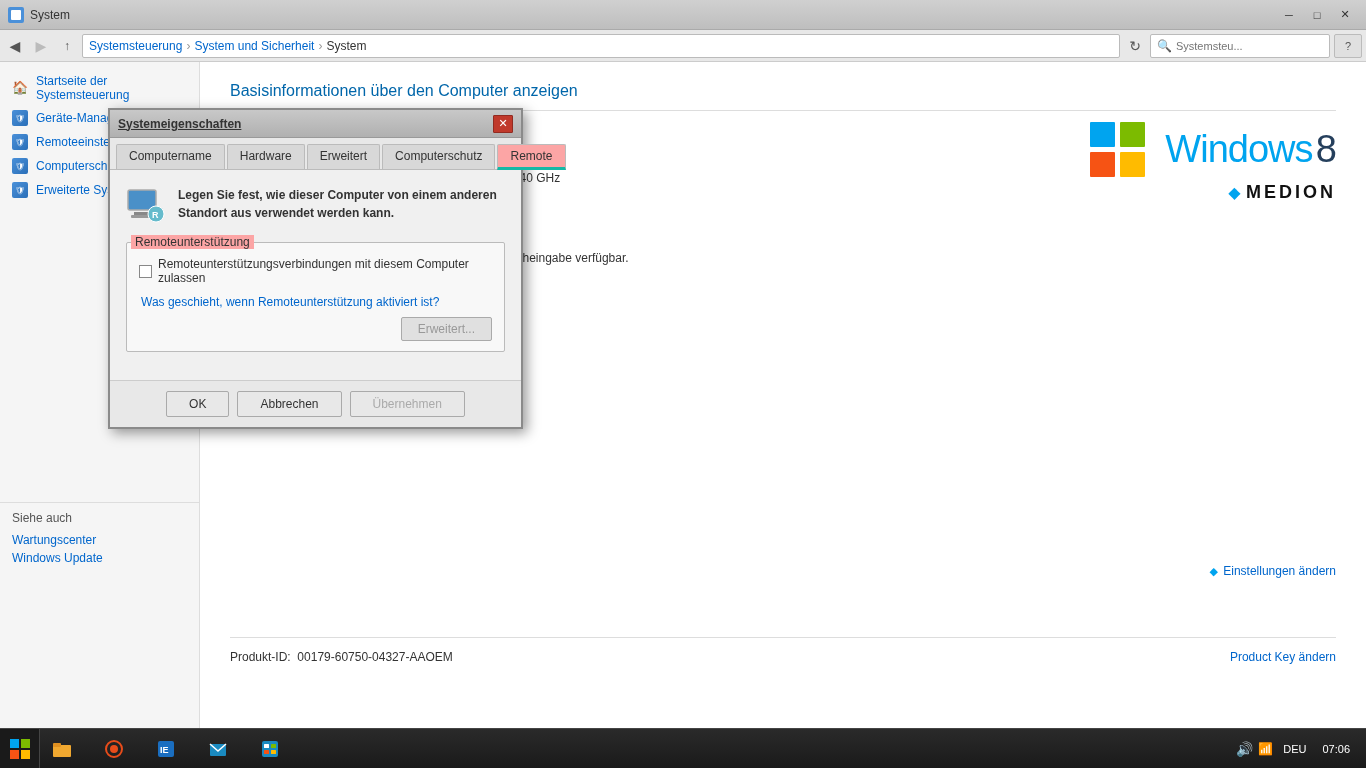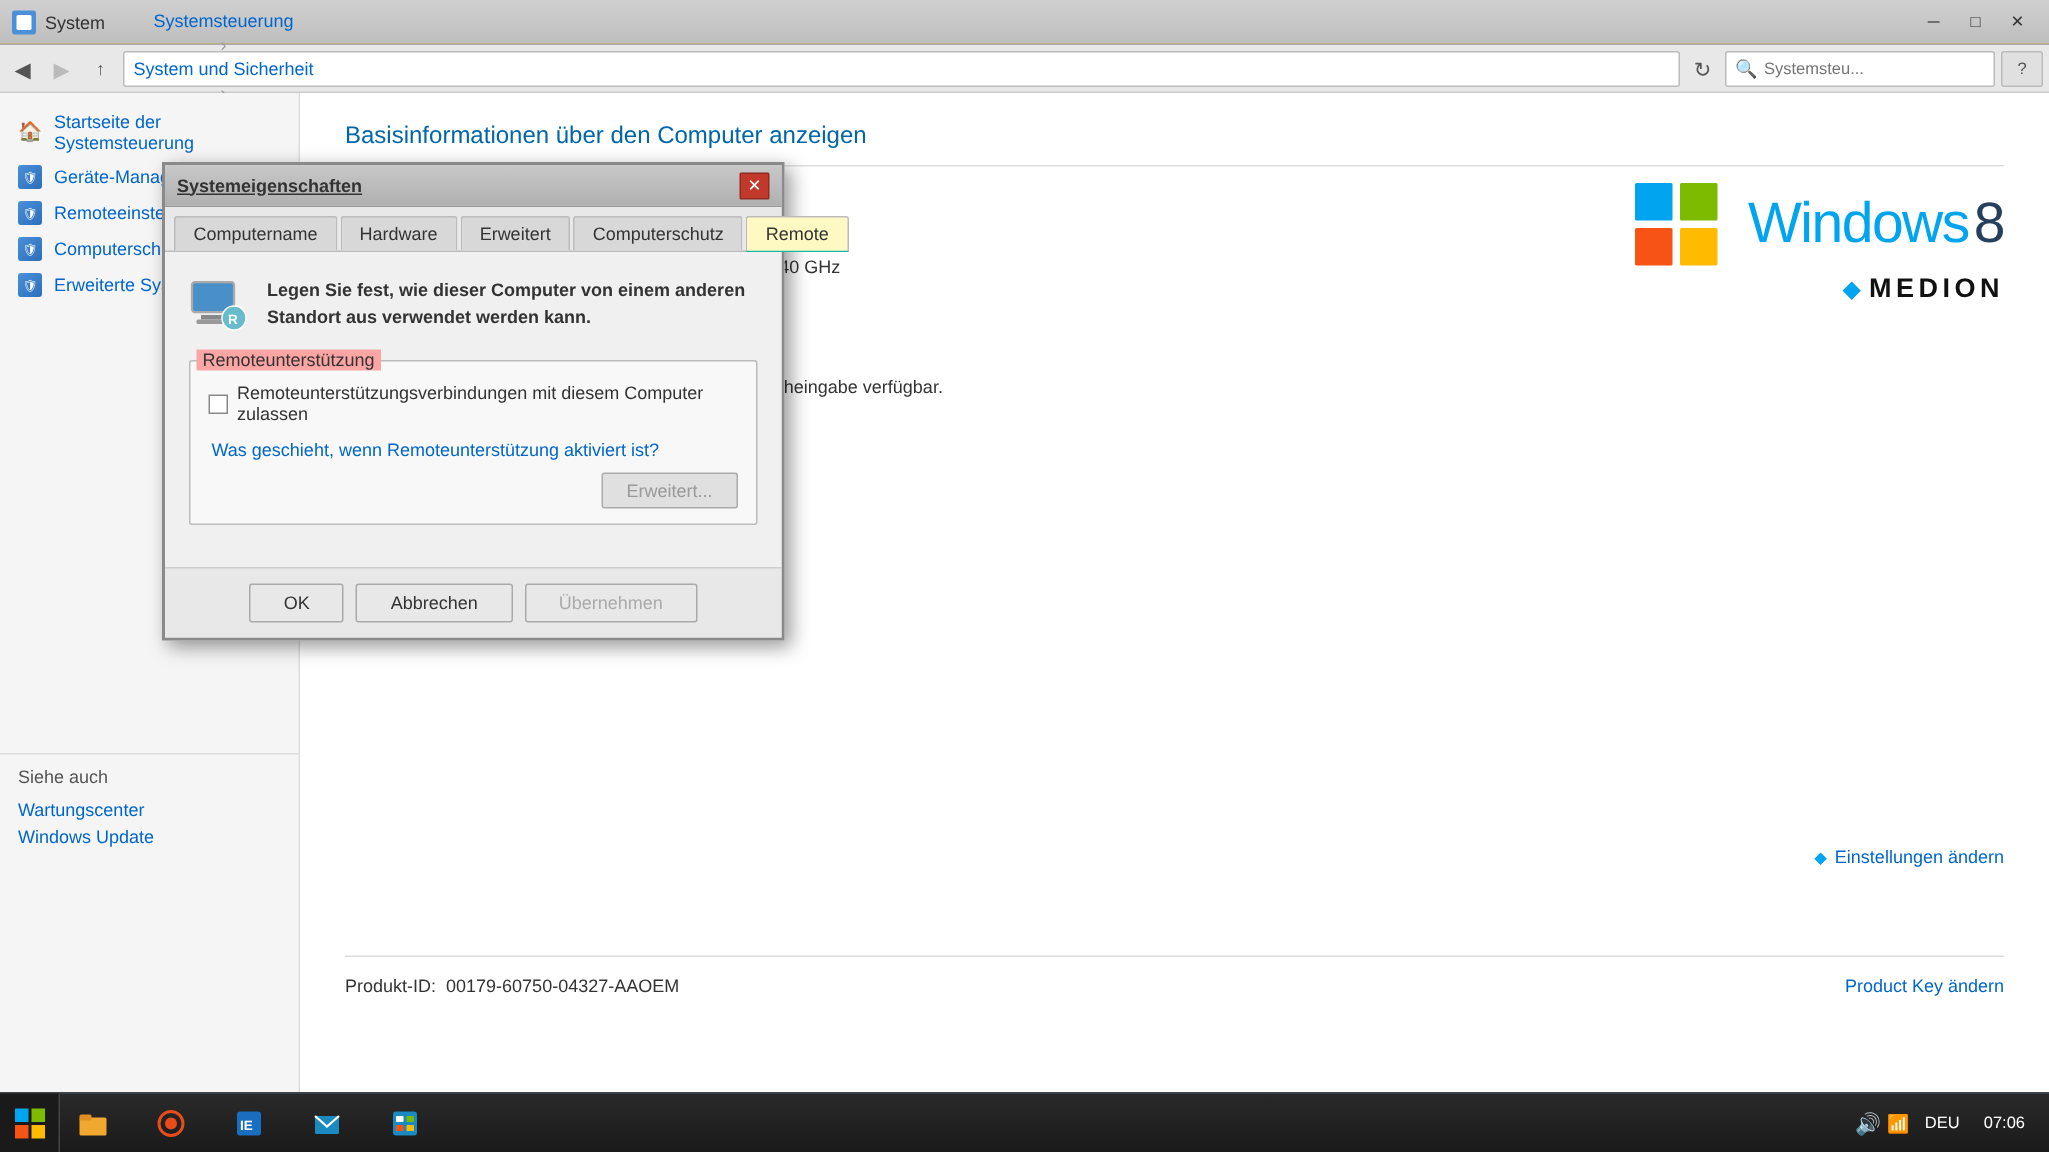--- a/index.html
+++ b/index.html
@@ -86,21 +86,21 @@
       padding: 0 4px;
     }
 
     
     .explorer-window {
       position: absolute;
       top: 0;
       left: 0;
       width: 1366px;
       height: 728px;
-      background: #eab308;
+      background: #3b82f6;
       display: flex;
       flex-direction: column;
     }
     .title-bar {
       height: 30px;
       background: linear-gradient(to bottom, #d0d0d0, #bebebe);
       display: flex;
       align-items: center;
       padding: 0 8px;
       border-bottom: 1px solid #aaa;
@@ -166,21 +166,20 @@
       display: flex;
       align-items: center;
       padding: 0 6px;
       font-size: 12px;
       color: #333;
     }
     .address-parts {
       display: flex;
       align-items: center;
       gap: 2px;
-      flex-direction: column;
     }
     .address-sep { color: #999; margin: 0 2px; }
     .search-box {
       width: 180px;
       height: 24px;
       background: #fff;
       border: 1px solid #bbb;
       border-radius: 2px;
       display: flex;
       align-items: center;
@@ -313,22 +312,22 @@
       font-size: 12px;
       cursor: pointer;
       border: 1px solid #bbb;
       border-bottom: none;
       background: #d8d8d8;
       margin-right: 2px;
       border-radius: 2px 2px 0 0;
       color: #333;
     }
     .dialog-tab.active {
-      background: #fef9c3;
-      border-bottom: 1px solid #14b8a6;
+      background: #fca5a5;
+      border-bottom: 3px solid #14b8a6;
       margin-bottom: -1px;
       z-index: 1;
       position: relative;
     }
     .dialog-content {
       padding: 16px;
       background: #f0f0f0;
     }
     .dialog-header {
       display: flex;

